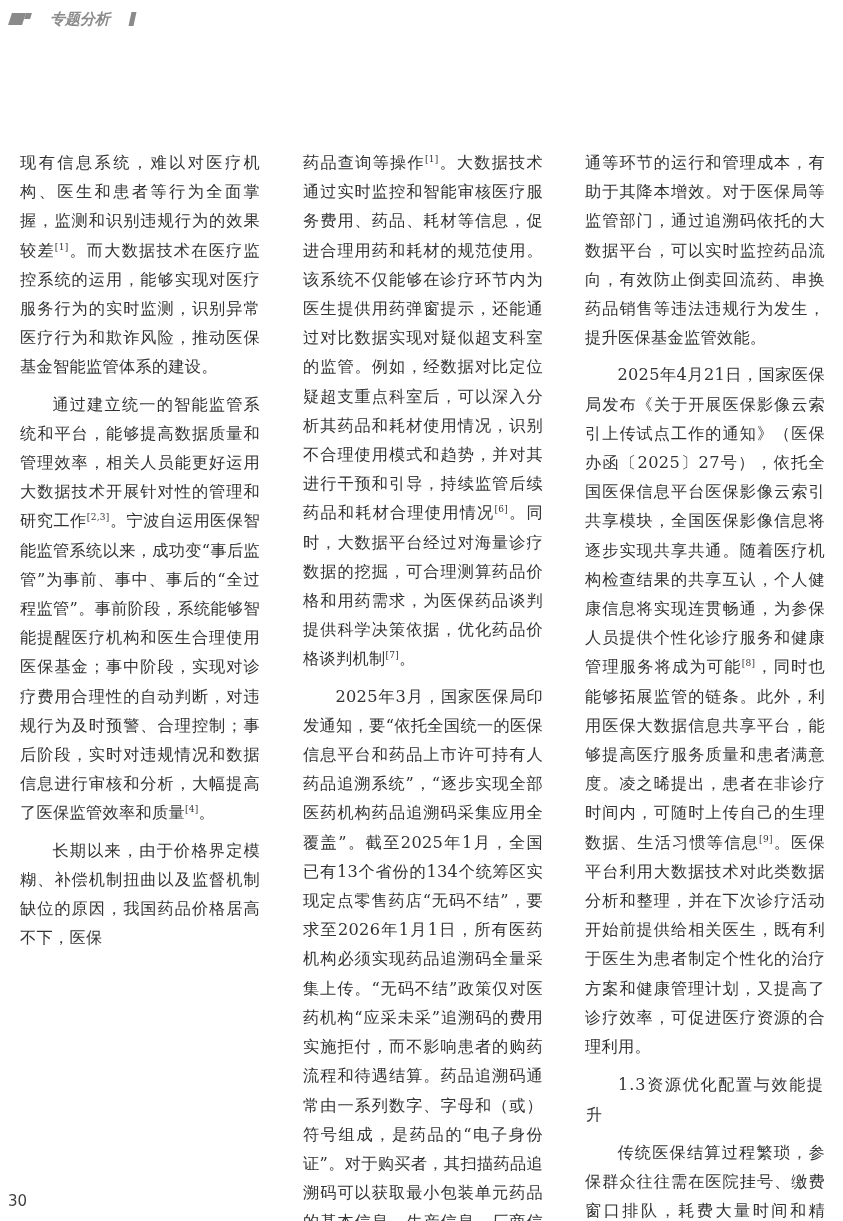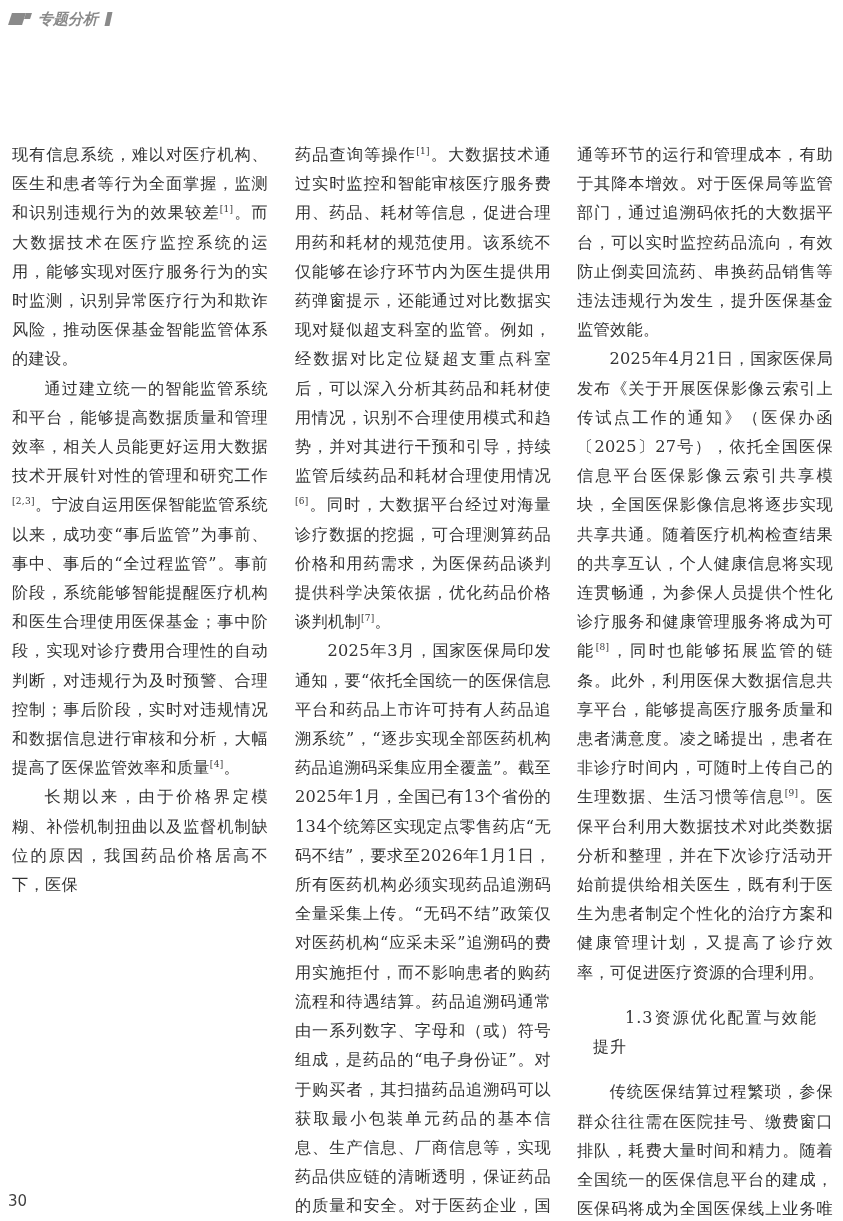--- a/index.html
+++ b/index.html
@@ -3,40 +3,40 @@
   <meta charset="utf-8">
   <style>
     html, body { margin: 0; padding: 0; background: #ffffff; }
     body {
       width: 843px; height: 1221px; position: relative; overflow: hidden;
       font-family: "DejaVu Serif", "Liberation Serif", serif;
       color: #333333;
     }
     .header {
       position: absolute; left: 10px; top: 8px; height: 22px;
-      display: flex; align-items: center; gap: 6px;
+      display: flex; align-items: center; gap: 18px;
       color: #8a8a8a;
       font-family: "DejaVu Sans", "Liberation Sans", sans-serif;
       font-size: 15px; font-style: italic; font-weight: bold;
     }
     .hdr-icon { display: inline-block; position: relative; width: 22px; height: 12px; }
     .hdr-icon .a { position: absolute; left: 0; top: 0; width: 14px; height: 12px; background: #8a8a8a; transform: skewX(-18deg); }
     .hdr-icon .b { position: absolute; left: 15px; top: 0; width: 6px; height: 6px; background: #8a8a8a; transform: skewX(-18deg); }
     .hdr-bar { display: inline-block; width: 5px; height: 14px; background: #8a8a8a; transform: skewX(-12deg); margin-left: 2px; }
     .col {
       position: absolute; top: 140px; width: 256px;
       font-size: 16.2px; line-height: 29.2px; letter-spacing: 0.3px;
       text-align: justify;
     }
     .col-1 { left: 12px; }
     .col-2 { left: 295px; }
     .col-3 { left: 577px; }
-    .col p { margin: 0; text-indent: 2em; }
+    .col p { margin: 8px; text-indent: 2em; }
     .col p.cont { text-indent: 0; }
-    .col h3 { margin: 16px; font-weight: normal; font-size: 16px; text-indent: 2em; letter-spacing: 1px; }
+    .col h3 { margin: 9px; font-weight: normal; font-size: 16px; text-indent: 2em; letter-spacing: 1px; }
     sup { font-size: 9px; line-height: 0; vertical-align: 6px; }
     .page-num {
       position: absolute; left: 8px; top: 1192px;
       font-family: "DejaVu Sans", "Liberation Sans", sans-serif;
       font-size: 15px; color: #404040;
     }
   </style>
 </head>
 <body>
 

